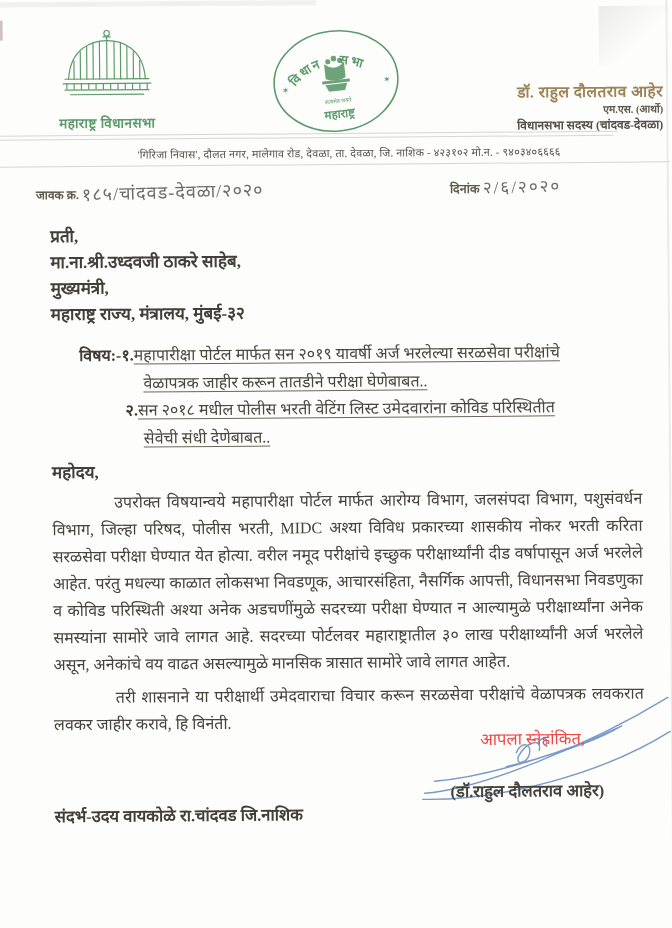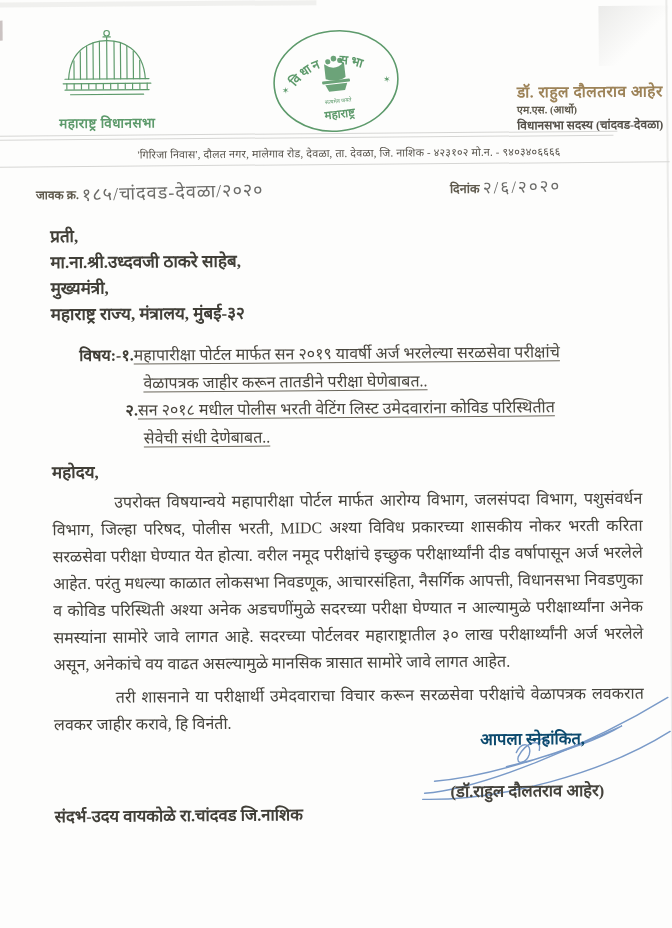--- a/index.html
+++ b/index.html
@@ -18,21 +18,21 @@
   .edge-mark-left { top:18px; left:0; width:6px; height:20px; background:#9a8a88; opacity:.5; }
   .edge-line-right { top:0; right:1px; width:2px; height:100%; background:#e3e3e1; opacity:.7; }
   .streak-topright { top:8px; right:0; width:70px; height:60px;
     background:linear-gradient(135deg, rgba(200,200,198,.35), rgba(255,255,255,0) 60%); }
 
   
   .building-logo { position:absolute; left:54px; top:26px; width:112px; height:84px; }
   .logo-caption { position:absolute; left:34px; top:112px; width:152px; text-align:center;
     font-size:13.5px; font-weight:600; color:#5d9a6b; letter-spacing:.5px; }
   .seal { position:absolute; left:270px; top:24px; width:138px; height:114px; }
-  .mla-block { position:absolute; right:6px; top:84px; text-align:left; line-height:1.25; }
+  .mla-block { position:absolute; right:6px; top:84px; text-align:right; line-height:1.25; }
   .mla-name { font-size:15.5px; font-weight:700; color:#9d8358; letter-spacing:.5px; }
   .mla-qual { font-size:10.5px; font-weight:700; color:#5f5a4d; margin-top:2px; }
   .mla-desig { font-size:12px; font-weight:700; color:#55514a; margin-top:1px; }
 
   .rule { position:absolute; background:#d6d6d4; height:1px; }
   .rule-a1 { top:133px; left:0; width:620px; }
   .rule-a2 { top:137px; left:0; width:616px; }
   .rule-b  { top:164px; left:0; width:672px; }
   .address-line { position:absolute; left:140px; top:145px; width:532px;
     font-size:10.8px; color:#56524a; letter-spacing:.2px; white-space:nowrap; }
@@ -54,21 +54,21 @@
   .subject b { font-weight:700; color:#3f3d35; }
   .subject .u { text-decoration:underline; text-underline-offset:3px; text-decoration-thickness:1px;
     text-decoration-color:#6b675c; }
   .s-indent1 { padding-left:46px; }
   .s-indent2 { padding-left:64px; }
   .salutation { margin-top:8px; font-size:17px; font-weight:600; color:#413f38; }
   .para { margin-top:6px; font-size:16px; line-height:27px; text-align:justify; color:#45433c; }
   .para.indent { text-indent:62px; }
 
   
-  .closing { position:absolute; left:478px; top:728px; font-size:16.5px; font-weight:700; color:#0c4a6e; }
+  .closing { position:absolute; left:478px; top:728px; font-size:16.5px; font-weight:400; color:#ef4444; }
   .signatory { position:absolute; left:448px; top:780px; font-size:16.5px; font-weight:600; color:#45433c; }
   .signature-svg { position:absolute; left:418px; top:692px; width:254px; height:118px; }
   .footer-ref { position:absolute; left:52px; top:802px; font-size:16.5px; font-weight:600; color:#413f38; }
 </style>
 </head>
 <body>
 
 <div class="page">
   <div class="scan">
 

